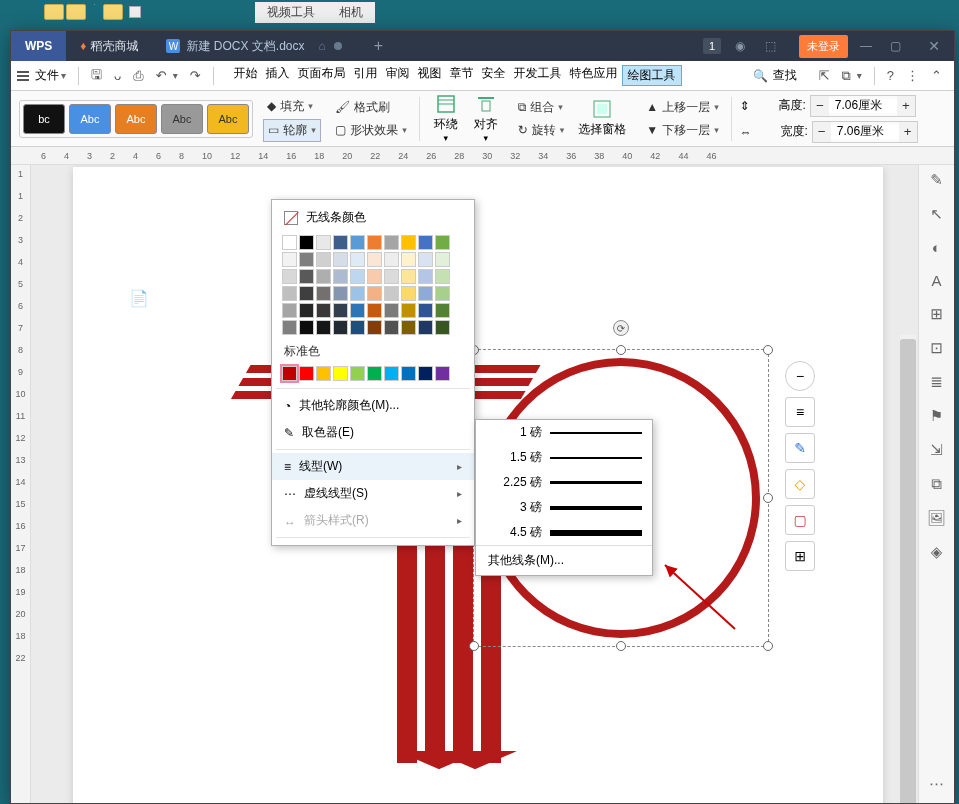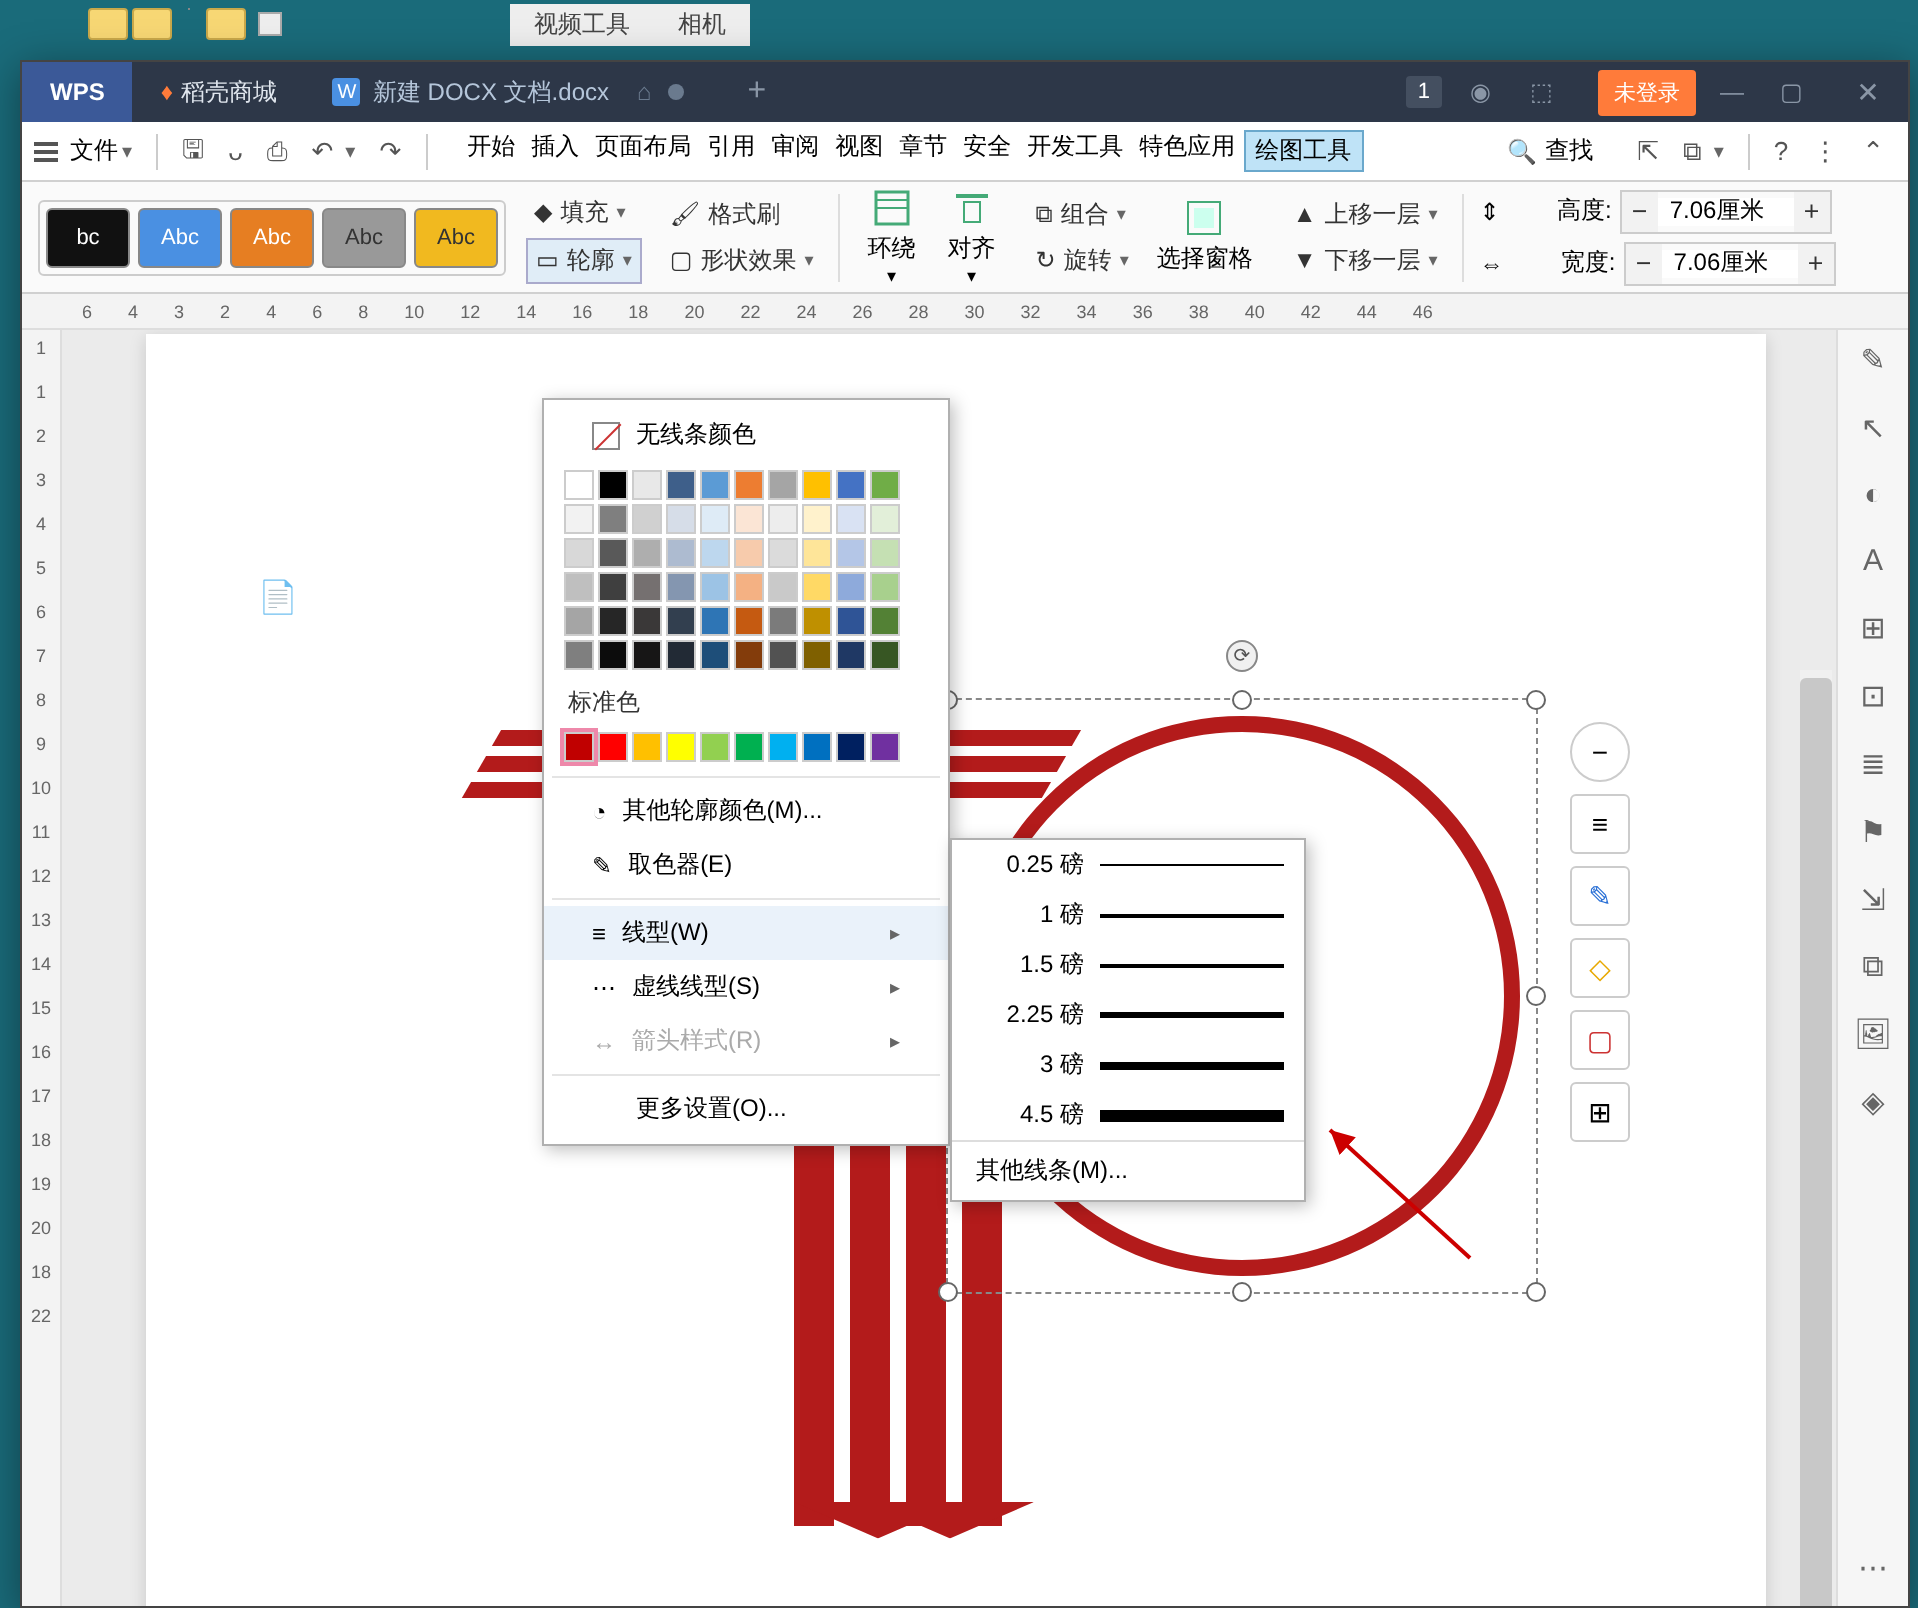--- a/index.html
+++ b/index.html
@@ -99,21 +99,21 @@
 .h-sw { bottom: -5px; left: -5px; }
 .rotate { position: absolute; top: -30px; left: 50%; margin-left: -8px; width: 16px; height: 16px; border: 1px solid #888; border-radius: 50%; background: #f0f0f0; display: flex; align-items: center; justify-content: center; font-size: 10px; color: #555; }
 
 
 .float-tools { position: absolute; left: 712px; top: 194px; display: flex; flex-direction: column; gap: 6px; }
 .float-tools .ft { width: 30px; height: 30px; background: #fff; border: 1px solid #ccc; border-radius: 3px; display: flex; align-items: center; justify-content: center; font-size: 14px; cursor: pointer; }
 .ft.minus { border-radius: 50%; }
 
 
 .outline-menu { position: absolute; left: 260px; top: 168px; width: 204px; background: #fff; border: 1px solid #b0b0b0; box-shadow: 2px 2px 8px rgba(0,0,0,.25); font-size: 12px; padding: 4px 0; z-index: 10; }
-.outline-menu .row { display: flex; align-items: center; padding: 5px 24px; cursor: pointer; gap: 8px; }
+.outline-menu .row { display: flex; align-items: center; padding: 5px 12px; cursor: pointer; gap: 8px; }
 .outline-menu .row.hover { background: #eaf2fa; }
 .outline-menu .row.disabled { color: #aaa; }
 .outline-menu .row .arrow { margin-left: auto; font-size: 10px; color: #666; }
 .outline-menu .hdr { padding: 4px 12px 2px; color: #333; }
 .outline-menu .noline-icon { width: 14px; height: 14px; border: 1px solid #888; position: relative; }
 .outline-menu .noline-icon::after { content: ''; position: absolute; left: -2px; top: 6px; width: 18px; height: 1px; background: #c33; transform: rotate(-45deg); }
 .palette { padding: 4px 10px; display: flex; flex-wrap: wrap; gap: 2px; }
 .palette .c { width: 15px; height: 15px; border: 1px solid #ccc; cursor: pointer; }
 .sep { height: 1px; background: #e4e4e4; margin: 3px 4px; }
 
@@ -553,31 +553,23 @@
         <span>⋯</span>
         <span>虚线线型(S)</span>
         <span class="arrow">▸</span>
       </div>
     <div class="row disabled">
         <span>↔</span>
         <span>箭头样式(R)</span>
         <span class="arrow">▸</span>
       </div>
     <div class="sep"></div>
-    <div class="row">
-        <span style="width:14px"></span>
-        <span>更多设置(O)...</span>
-      </div>
   </div>
 
   <div class="weight-menu">
-    <div class="wrow">
-        <span class="lbl">0.25 磅</span>
-        <div class="preview" style="height:1px"></div>
-      </div>
     <div class="wrow">
         <span class="lbl">1 磅</span>
         <div class="preview" style="height:2px"></div>
       </div>
     <div class="wrow">
         <span class="lbl">1.5 磅</span>
         <div class="preview" style="height:2px"></div>
       </div>
     <div class="wrow">
         <span class="lbl">2.25 磅</span>

